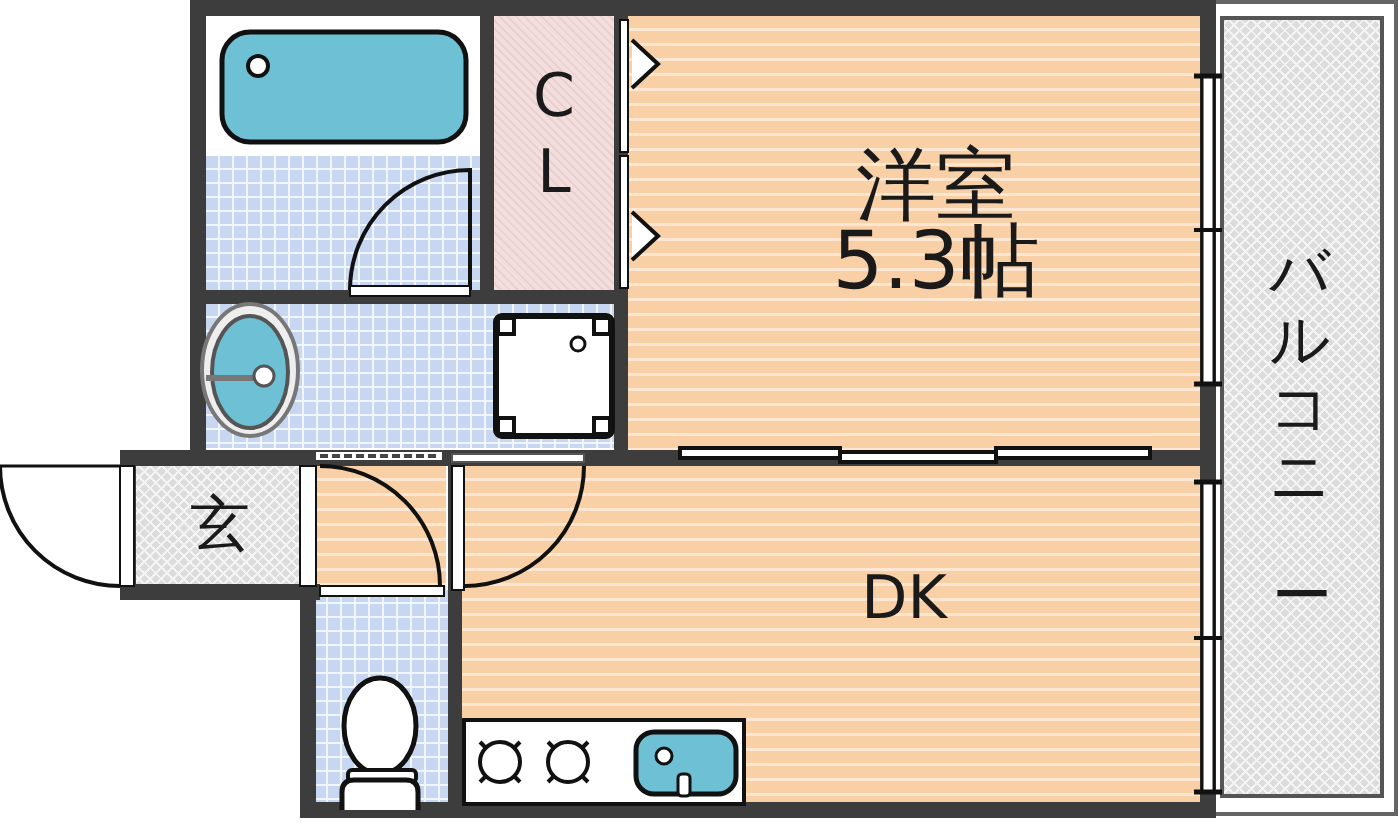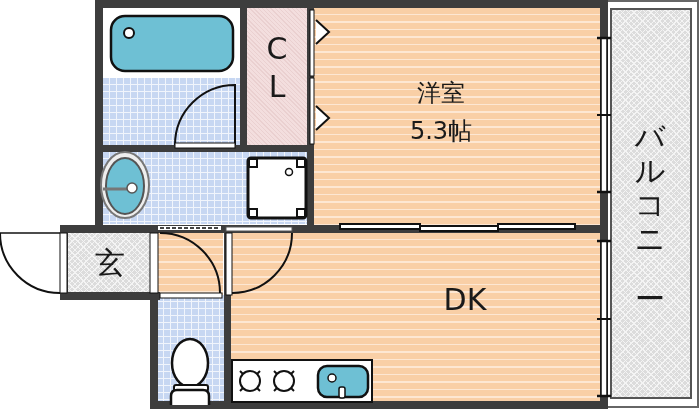--- a/index.html
+++ b/index.html
@@ -170,26 +170,26 @@
     <line x1="597" y1="319" x2="611" y2="319" stroke="#111" stroke-width="2"></line>
     <line x1="597" y1="396" x2="611" y2="396" stroke="#111" stroke-width="2.5"></line>
   </g>
 </svg>
 
 <div class="label" style="left:247px;top:30px;width:60px;font-size:30px;line-height:38px;">
   <div>C</div>
   <div>L</div>
 </div>
 
-<div class="label" style="left:361px;top:74px;width:160px;font-size:24px;line-height:38px;">
+<div class="label" style="left:388px;top:74px;width:160px;font-size:40px;line-height:38px;">
   <div>洋室</div>
   <div>5.3帖</div>
 </div>
 
-<div class="label" style="left:395px;top:280px;width:140px;font-size:30px;line-height:40px;">
+<div class="label" style="left:382px;top:280px;width:140px;font-size:30px;line-height:40px;">
   <div>DK</div>
 </div>
 
 <div class="label" style="left:80px;top:246px;width:60px;font-size:30px;line-height:34px;">玄</div>
 
 <div class="label" style="left:625px;top:120px;width:50px;font-size:30px;line-height:34px;">
   <div>バ</div>
   <div>ル</div>
   <div>コ</div>
   <div>ニ</div>

